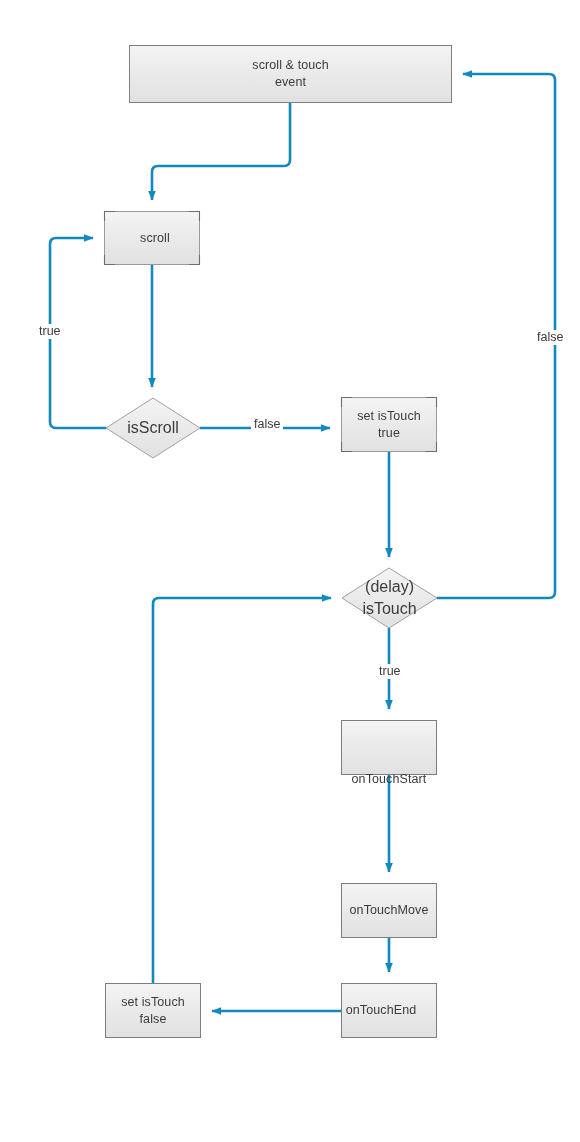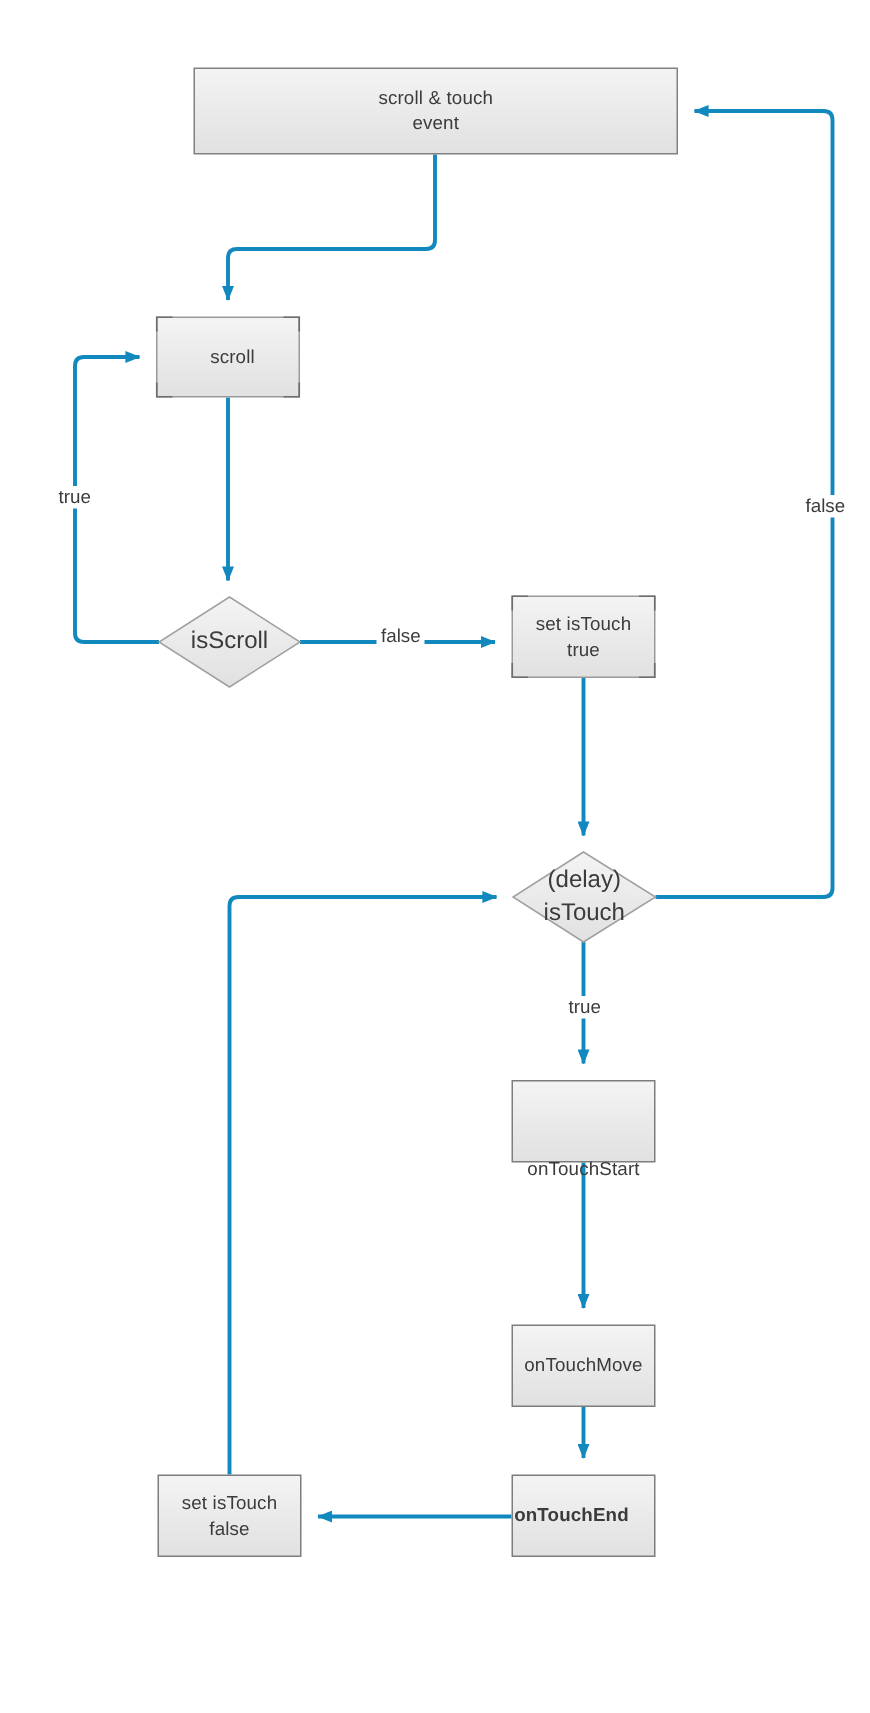--- a/index.html
+++ b/index.html
@@ -128,21 +128,21 @@
 <div class="node" style="left:341px; top:397px; width:96px; height:55px;">set isTouch
 true</div>
 
 <div class="diamond-label" style="left:342px; top:568px; width:95px; height:60px; display:flex; align-items:center; justify-content:center;">(delay)
 isTouch</div>
 
 <div class="node" style="left:341px; top:752px; width:96px; height:55px;">onTouchStart</div>
 
 <div class="node" style="left:341px; top:883px; width:96px; height:55px;">onTouchMove</div>
 
-<div class="node" style="left:341px; top:983px; width:80px; height:55px;font-weight:bold;">onTouchEnd</div>
+<div class="node" style="left:341px; top:983px; width:80px; height:55px;">onTouchEnd</div>
 
 <div class="node" style="left:105px; top:983px; width:96px; height:55px;">set isTouch
 false</div>
 
 <div class="edge-label" style="left:36px; top:324px;">true</div>
 
 <div class="edge-label" style="left:251px; top:417px;">false</div>
 
 <div class="edge-label" style="left:534px; top:330px;">false</div>
 

